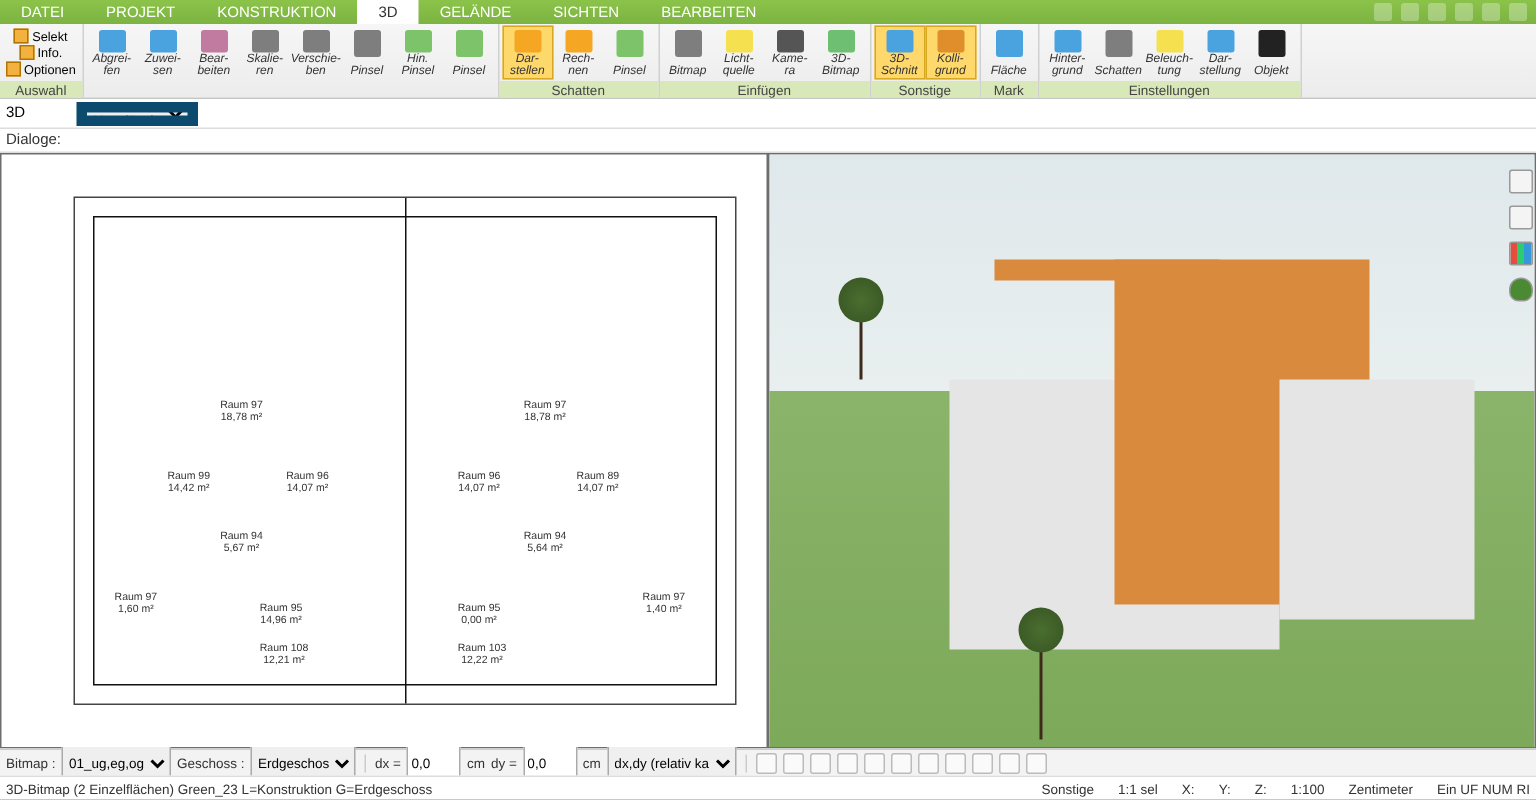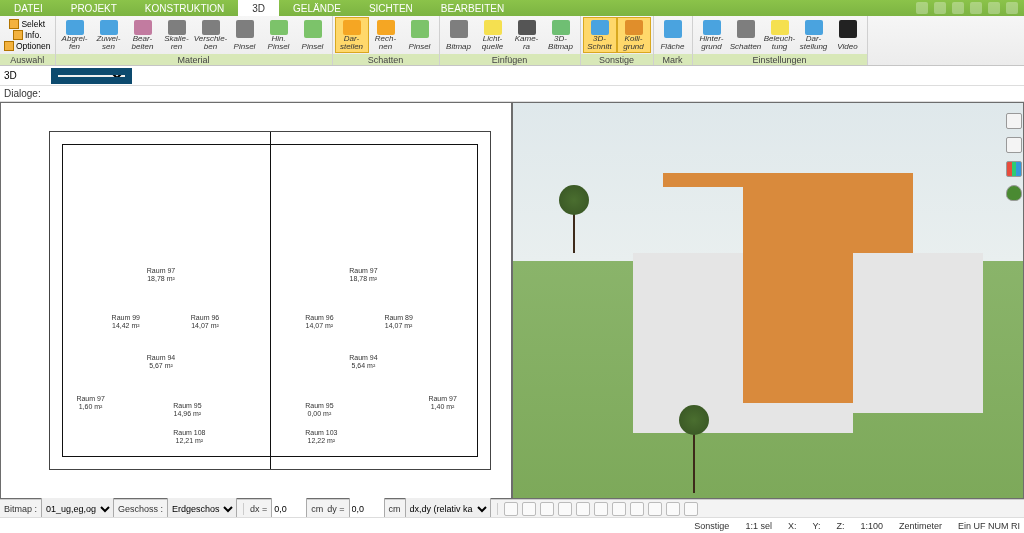--- a/index.html
+++ b/index.html
@@ -140,21 +140,20 @@
         <div class="ribbon-btn">
           <div class="ico" style="background: rgb(124, 195, 106);"></div>
           <div class="txt">Hin.
 Pinsel</div>
         </div>
         <div class="ribbon-btn">
           <div class="ico" style="background: rgb(124, 195, 106);"></div>
           <div class="txt">Pinsel</div>
         </div>
       </div>
-      <div class="label">Material</div>
     </div>
     <div class="ribbon-group">
       <div class="buttons">
         <div class="ribbon-btn hl">
           <div class="ico" style="background: rgb(245, 166, 35);"></div>
           <div class="txt">Dar-
 stellen</div>
         </div>
         <div class="ribbon-btn">
           <div class="ico" style="background: rgb(245, 166, 35);"></div>
@@ -232,21 +231,21 @@
           <div class="txt">Beleuch-
 tung</div>
         </div>
         <div class="ribbon-btn">
           <div class="ico" style="background: rgb(74, 163, 223);"></div>
           <div class="txt">Dar-
 stellung</div>
         </div>
         <div class="ribbon-btn">
           <div class="ico" style="background: rgb(34, 34, 34);"></div>
-          <div class="txt">Video</div>
+          <div class="txt">Objekt</div>
         </div>
       </div>
       <div class="label">Einstellungen</div>
     </div>
   </div>
 
 <div class="subbar">
   <span>3D</span>
   <select>
     <option>Urgelände</option>
@@ -333,20 +332,21 @@
   <span class="mini-ico"></span>
   <span class="mini-ico"></span>
   <span class="mini-ico"></span>
   <span class="mini-ico"></span>
   <span class="mini-ico"></span>
   <span class="mini-ico"></span>
   <span class="mini-ico"></span>
 </div>
 
 <div class="statusbar">
+  <span>3D-Bitmap (2 Einzelflächen) Green_23 L=Konstruktion G=Erdgeschoss</span>
   <span class="spacer"></span>
   <span>Sonstige</span>
   <span>1:1 sel</span>
   <span>X:</span>
   <span>Y:</span>
   <span>Z:</span>
   <span>1:100</span>
   <span>Zentimeter</span>
   <span>Ein   UF NUM RI</span>
 </div>

